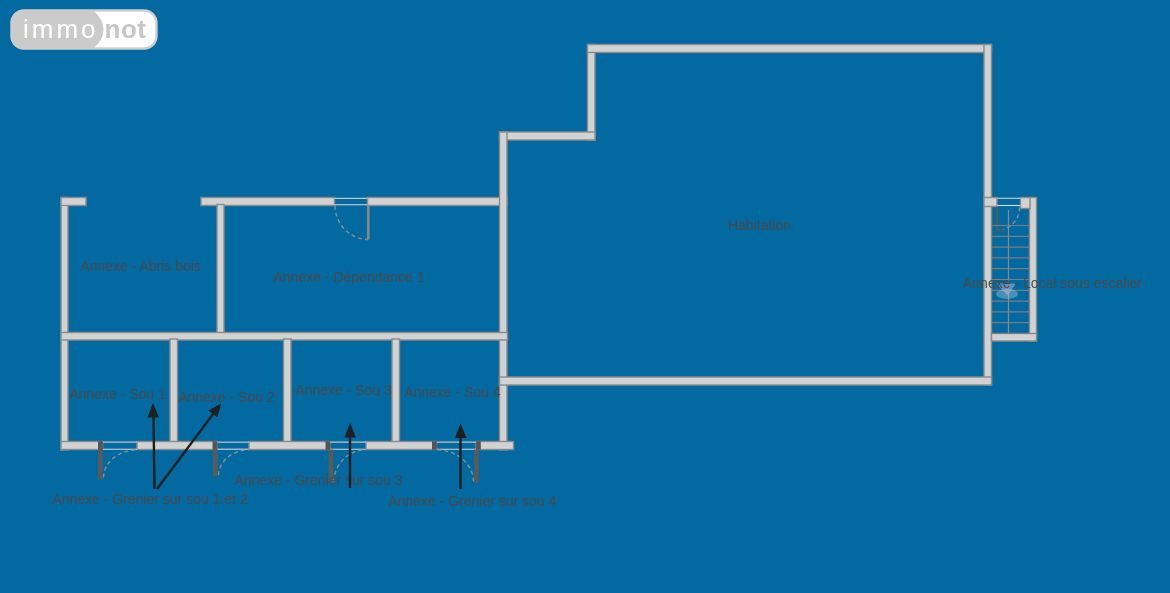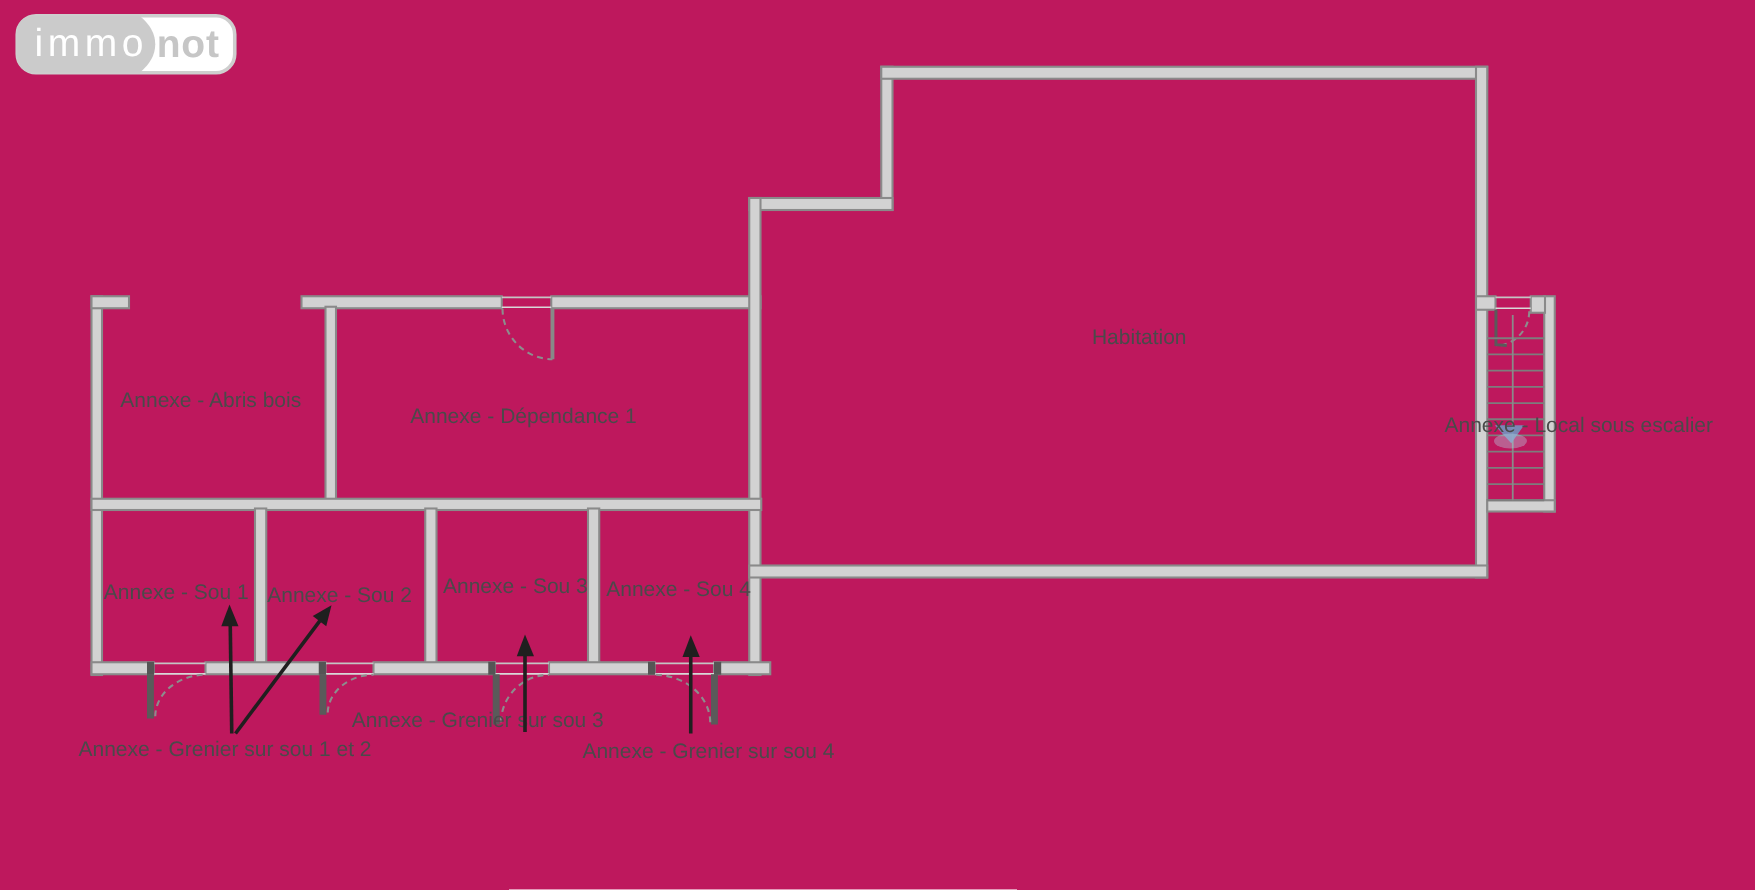--- a/index.html
+++ b/index.html
@@ -1,16 +1,16 @@
 <!DOCTYPE html>
 <html><head>
 <meta charset="utf-8">
 <style>
   html,body{margin:0;padding:0;background:#ffffff;}
-  #page{position:relative;width:1170px;height:593px;background:#be185d;overflow:hidden;
+  #page{position:relative;width:1170px;height:593px;background:#0369a1;overflow:hidden;
         font-family:"Liberation Sans", sans-serif;}
   svg text{font-family:"Liberation Sans", sans-serif;fill:#4a4a4a;font-size:14px;}
 </style>
 </head>
 <body>
 <div id="page">
 <svg width="1170" height="593" viewBox="0 0 1170 593" xmlns="http://www.w3.org/2000/svg">
 
 <g>
   <rect x="11.5" y="10.5" width="145" height="38" rx="12.5" fill="#ffffff" stroke="#cecece" stroke-width="2.4"></rect>

